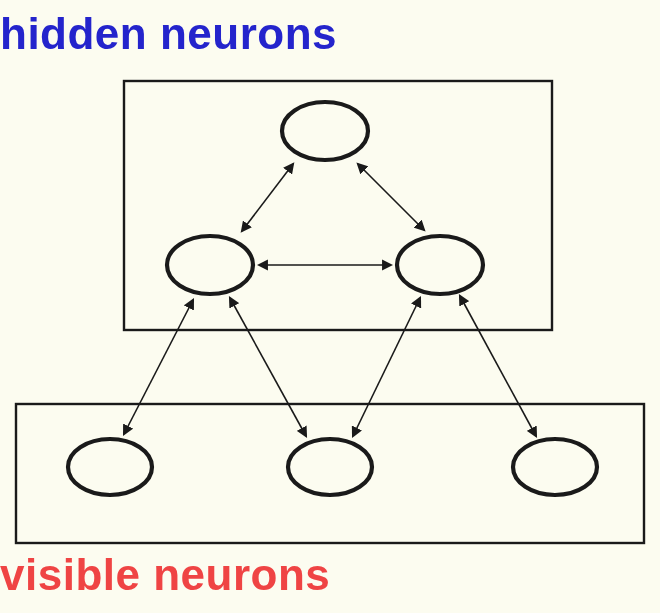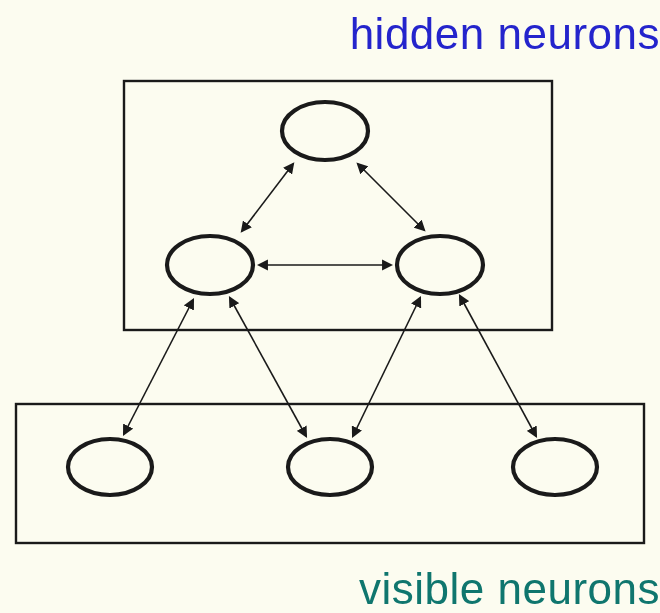--- a/index.html
+++ b/index.html
@@ -19,23 +19,23 @@
   }
   .stage svg {
     position: absolute;
     left: 0;
     top: 0;
   }
   .diagram-label {
     position: absolute;
     left: 0;
     width: 100%;
-    text-align: right;
+    text-align: left;
     font-size: 44px;
-    font-weight: 400;
+    font-weight: 700;
     letter-spacing: 0.5px;
     line-height: 1.1;
     user-select: none;
   }
   #top-label { top: 10px; }
   #bottom-label { top: 551px; }
 </style>
 </head>
 <body style="background: rgb(252, 252, 240);">
 
@@ -56,14 +56,14 @@
       <line x1="420" y1="298" x2="353" y2="436" stroke="#1a1a1a" stroke-width="1.6" marker-start="url(#ah)" marker-end="url(#ah)"></line>
       <line x1="460" y1="296" x2="536" y2="436" stroke="#1a1a1a" stroke-width="1.6" marker-start="url(#ah)" marker-end="url(#ah)"></line>
       <ellipse cx="325" cy="131" rx="43" ry="29" fill="#fcfcf0" stroke="#1a1a1a" stroke-width="4.2"></ellipse>
       <ellipse cx="210" cy="265" rx="43" ry="29" fill="#fcfcf0" stroke="#1a1a1a" stroke-width="4.2"></ellipse>
       <ellipse cx="440" cy="265" rx="43" ry="29" fill="#fcfcf0" stroke="#1a1a1a" stroke-width="4.2"></ellipse>
       <ellipse cx="110" cy="467" rx="42" ry="28" fill="#fcfcf0" stroke="#1a1a1a" stroke-width="4.2"></ellipse>
       <ellipse cx="330" cy="467" rx="42" ry="28" fill="#fcfcf0" stroke="#1a1a1a" stroke-width="4.2"></ellipse>
       <ellipse cx="555" cy="467" rx="42" ry="28" fill="#fcfcf0" stroke="#1a1a1a" stroke-width="4.2"></ellipse>
     </svg>
   <div class="diagram-label" id="top-label" style="color: rgb(36, 36, 204);">hidden neurons</div>
-  <div class="diagram-label" id="bottom-label" style="color: #0f766e; margin-top: 14px;">visible neurons</div>
+  <div class="diagram-label" id="bottom-label" style="color: #ef4444;">visible neurons</div>
 </div>
 
 </body></html>

